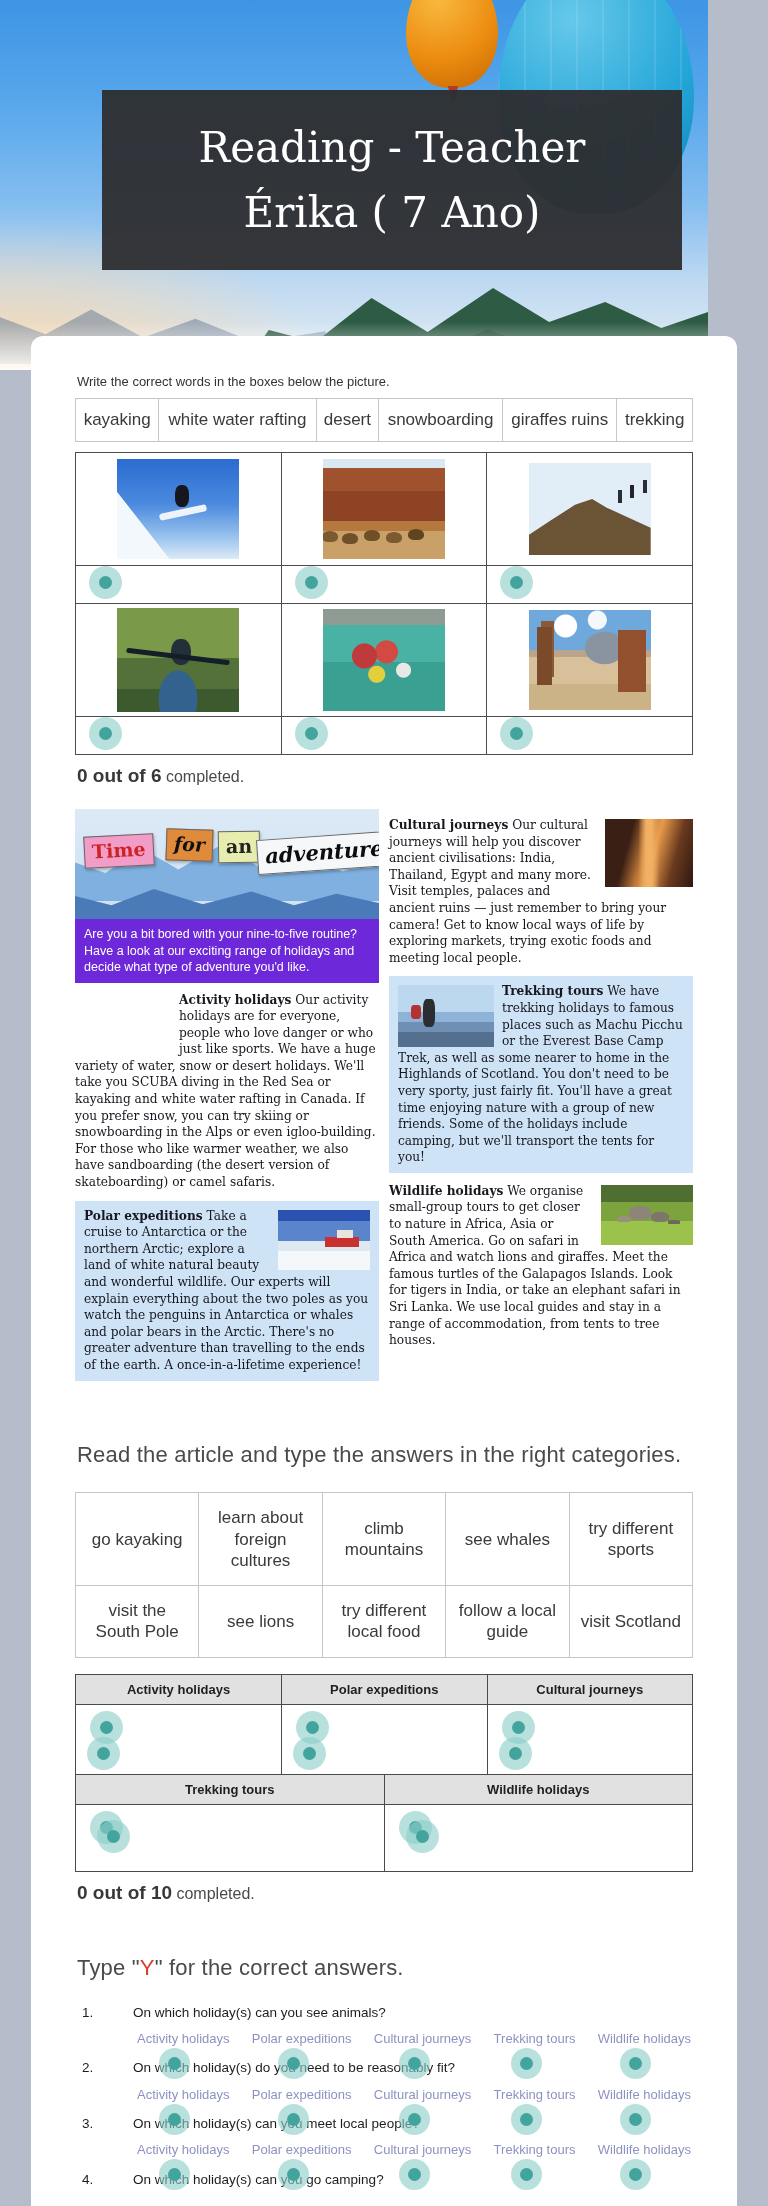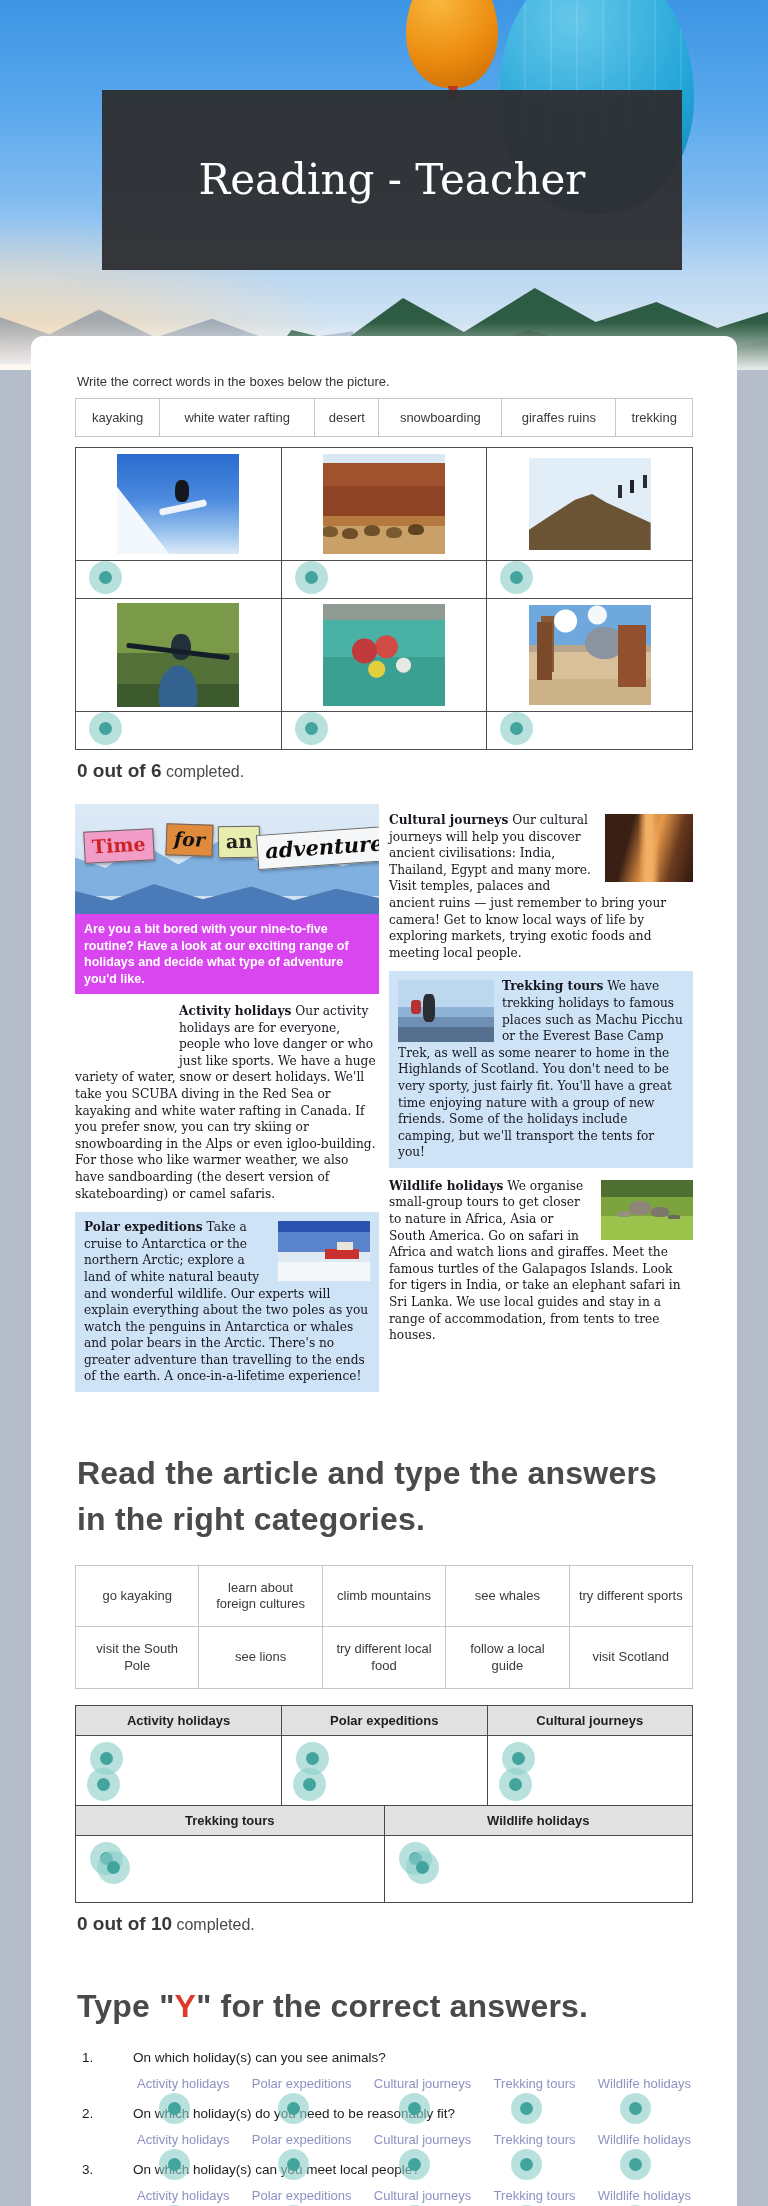--- a/index.html
+++ b/index.html
@@ -6,21 +6,21 @@
   body{
     width:768px;height:2206px;overflow:hidden;
     background:#b6bdca;
     font-family:"Liberation Sans",sans-serif;
     -webkit-font-smoothing:antialiased;
   }
   .page{position:relative;width:768px;height:2206px;}
 
   
   .hero{
-    position:relative;width:768px;height:370px;overflow:hidden;
+    position:relative;width:708px;height:370px;overflow:hidden;
     background:linear-gradient(180deg,#3d95e4 0%,#58a7ec 28%,#84bdf0 55%,#bcd8f2 75%,#e6eef2 100%);
   }
   .glow{position:absolute;left:0;bottom:0;width:45%;height:150px;
     background:radial-gradient(ellipse at 5% 100%,rgba(250,214,168,.95),rgba(250,214,168,0) 72%);}
   .balloon{position:absolute;}
   .balloon-orange{
     left:406px;top:-34px;width:92px;height:122px;
     border-radius:50% 50% 46% 46%/56% 56% 44% 44%;
     background:radial-gradient(circle at 35% 28%,#f8b93e,#ec8c10 55%,#c96c05 95%);
   }
@@ -56,21 +56,21 @@
     background:#fff;border-radius:12px 12px 5px 5px;
     padding:38px 44px 42px;
   }
 
   .instr{margin:0 0 9px 2px;font-size:13px;color:#333;}
 
   
   table.wb{border-collapse:collapse;width:100%;background:#fff;}
   table.wb td{
     border:1px solid #c6c6c6;text-align:center;color:#3a3a3a;
-    font-size:13px;padding:11px 6px;
+    font-size:17px;padding:11px 6px;
   }
   table.wb2{margin-top:22px;}
   table.wb2 td{width:20%;padding:14px 8px;line-height:1.25;}
 
   
   table.grid{border-collapse:collapse;width:100%;margin-top:10px;}
   table.grid td{border:1px solid #4d4d4d;}
   tr.imgs td{height:106px;text-align:center;vertical-align:middle;padding:3px 0;}
   tr.ansrow td{height:32px;padding:0 0 0 13px;vertical-align:middle;}
 
@@ -100,22 +100,22 @@
   .bw{position:absolute;z-index:2;padding:2px 7px;font-size:19px;font-weight:bold;
     border:1px solid #666;box-shadow:1px 2px 3px rgba(0,0,0,.25);}
   .bw0{left:3%;top:26px;background:#f29cc8;color:#cc2424;transform:rotate(-3deg);
     font-family:"DejaVu Serif",serif;}
   .bw1{left:30%;top:20px;background:#e08a3c;color:#111;transform:rotate(2deg);
     font-family:"DejaVu Serif",serif;font-style:italic;}
   .bw2{left:47%;top:22px;background:#e7edae;color:#222;transform:rotate(-1deg);
     font-family:"DejaVu Serif",serif;}
   .bw3{left:60%;top:26px;background:#f5f7f9;color:#0d0d0d;transform:rotate(-4deg);
     font-family:"DejaVu Serif",serif;font-style:italic;font-size:21px;}
-  .caption{background:#d946ef;color:#fff;font-family:"Liberation Sans",sans-serif;
-    font-weight:bold;font-size:12.5px;line-height:1.32;padding:7px 9px;margin-bottom:9px;}
+  .caption{background:#6d28d9;color:#fff;font-family:"Liberation Sans",sans-serif;
+    font-weight:normal;font-size:12.5px;line-height:1.32;padding:7px 9px;margin-bottom:9px;}
 
   .thumb{float:left;width:96px;height:60px;margin:2px 8px 2px 0;position:relative;overflow:hidden;}
   .thumb.right{float:right;margin:2px 0 2px 8px;}
   .t-raft{background:
       radial-gradient(circle at 30% 55%,#c23a3c 0 11px,rgba(0,0,0,0) 12px),
       radial-gradient(circle at 48% 50%,#d14а44 0 10px,rgba(0,0,0,0) 11px),
       radial-gradient(circle at 48% 50%,#d14a44 0 10px,rgba(0,0,0,0) 11px),
       radial-gradient(circle at 40% 72%,#e3cf3e 0 7px,rgba(0,0,0,0) 8px),
       linear-gradient(180deg,#8e9b93 0 16%,#49b2a4 16% 55%,#3aa092 55% 100%);}
   .t-ship{width:92px;background:linear-gradient(180deg,#2a52b0 0 18%,#5a84cc 18% 52%,#dfe9f2 52% 68%,#f4f8fb 68% 100%);}
@@ -167,21 +167,21 @@
   .p-rui{height:100px;background:
       radial-gradient(circle at 30% 16%,#ffffff 0 11px,rgba(0,0,0,0) 12px),
       radial-gradient(circle at 56% 10%,#f4f8fb 0 9px,rgba(0,0,0,0) 10px),
       radial-gradient(ellipse at 62% 38%,#8a93a0 0 18%,rgba(0,0,0,0) 19%),
       linear-gradient(180deg,#6fa8dc 0 40%,#b8a58c 40% 47%,#d7c09a 47% 74%,#cbb287 74% 100%);}
   .p-rui::before{content:"";position:absolute;left:7%;top:17%;width:15px;height:58px;background:#7a4a2a;
       box-shadow:3px -7px 0 -1px #8a5a36;}
   .p-rui::after{content:"";position:absolute;right:4%;top:20%;width:28px;height:62px;background:#93502e;}
 
   
-  .h-big{margin:48px 0 0 2px;font-size:32px;line-height:1.45;font-weight:bold;color:#4a4a4a;letter-spacing:.2px;}
+  .h-big{margin:48px 0 0 2px;font-size:22px;line-height:1.45;font-weight:normal;color:#4a4a4a;letter-spacing:.2px;}
   .h-big .red{color:#dd3a2e;}
 
   
   table.cats{border-collapse:collapse;width:100%;margin-top:16px;}
   table.cats.second{margin-top:-1px;}
   table.cats td{border:1px solid #4a4a4a;}
   tr.cathead td{background:#e1e1e1;text-align:center;font-weight:bold;font-size:13px;color:#1f1f1f;padding:7px 4px;}
   tr.catans td{height:56px;vertical-align:top;padding:6px 0 4px 14px;}
   .stack{display:flex;flex-direction:column;width:40px;}
   .stack .dot:nth-child(2){margin:-7px 0 0 -3px;}
@@ -208,20 +208,21 @@
   <div class="hero">
     <div class="glow"></div>
     <div class="balloon balloon-orange"></div>
     <div class="balloon balloon-blue"></div>
     <div class="mtn mtn-left"></div>
     <div class="mtn mtn-right"></div>
     <div class="mtn mtn-front"></div>
     <div class="fog"></div>
     <div class="title-box">
       <div>Reading - Teacher</div>
+      <div>Érika ( 7 Ano)</div>
     </div>
   </div>
 
   <div class="card">
 
     <p class="instr">Write the correct words in the boxes below the picture.</p>
 
     <table class="wb">
       <tbody>
           <tr>

